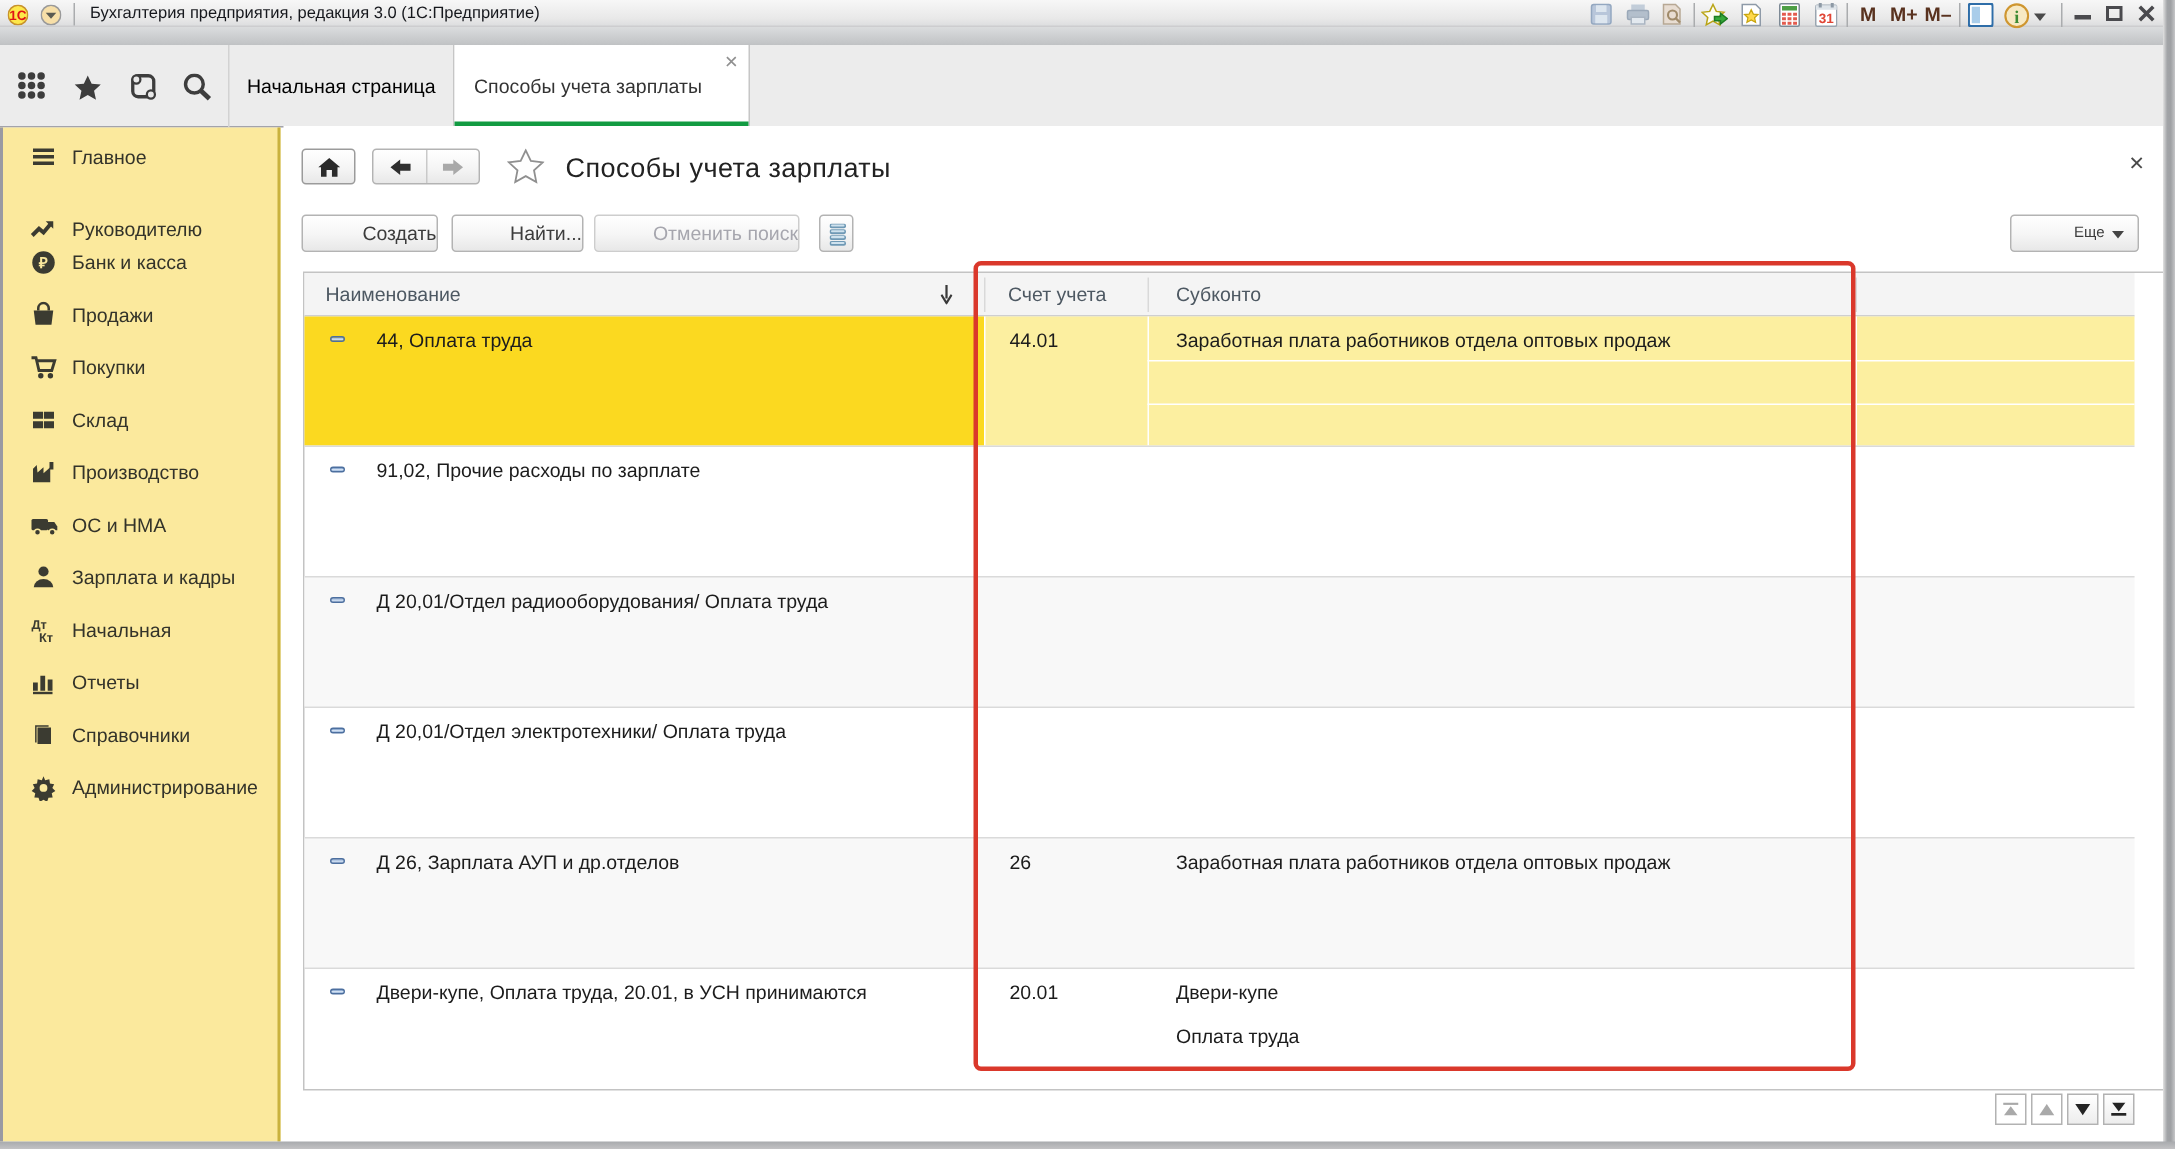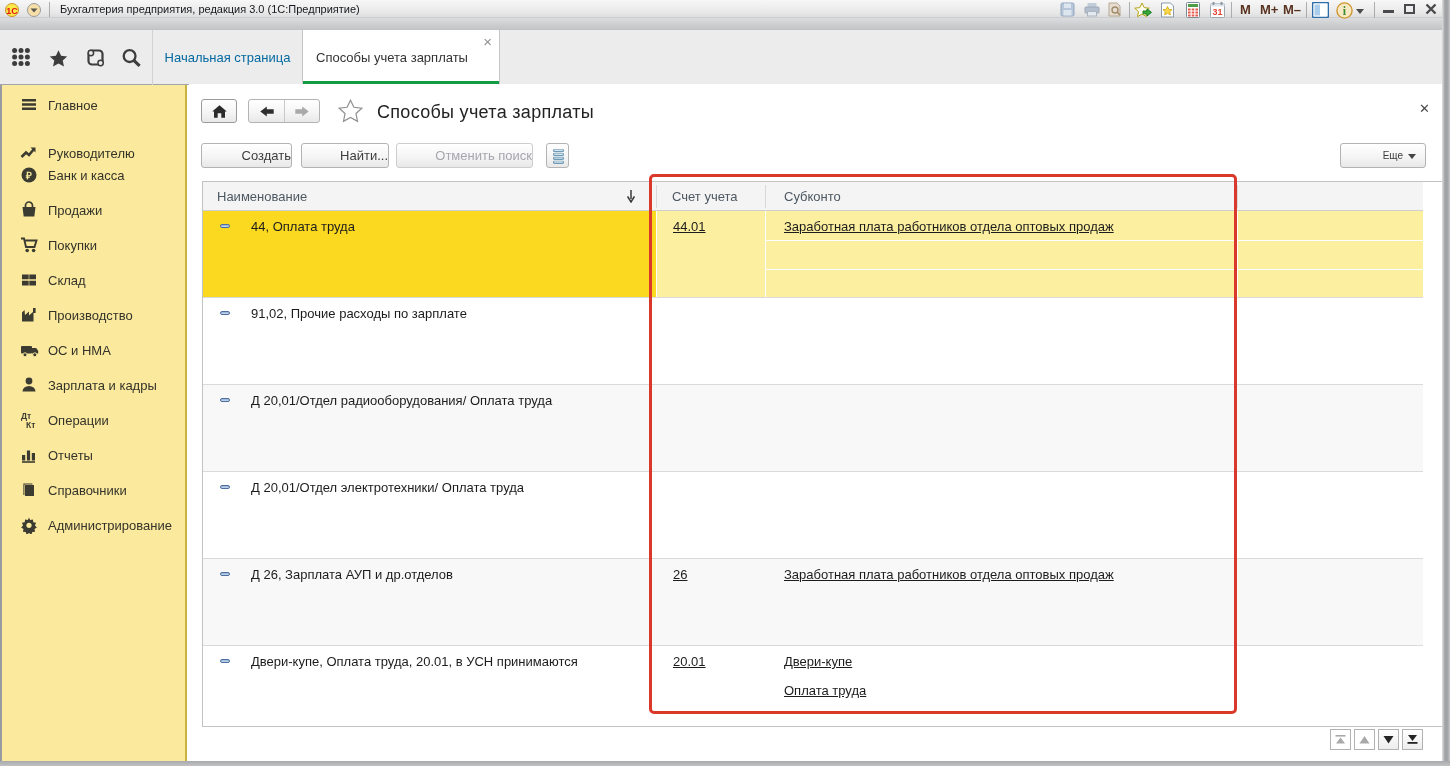--- a/index.html
+++ b/index.html
@@ -8,21 +8,21 @@
 .abs { position:absolute; }
 
 
 #titlebar { left:0; top:0; width:1450px; height:30px; background:linear-gradient(#f7f7f7,#e9e9e9 40%,#d4d6d8 70%,#c3c5c7 96%,#bfc1c3); }
 #tstrip   { left:0; top:17px; width:1450px; height:1px; background:#cdcdcf; }
 #tabbar   { left:0; top:30px; width:1450px; height:55px; background:#ececec; border-bottom:1px solid #a3a3ab; }
 
 #title-text { left:60px; top:3px; font-size:11px; color:#16181d; }
 
 
-#tab1 { left:152px; top:30px; width:151px; height:55px; border-left:1px solid #d2d2d2; border-right:1px solid #c6c6c6; color:#0369a1; font-size:13px; line-height:55px; text-align:center; }
+#tab1 { left:152px; top:30px; width:151px; height:55px; border-left:1px solid #d2d2d2; border-right:1px solid #c6c6c6; color:#000000; font-size:13px; line-height:55px; text-align:center; }
 #tab2 { left:303px; top:30px; width:197px; height:55px; background:#fff; border-right:1px solid #c6c6c6; color:#333; font-size:13px; line-height:55px; text-align:center; }
 #tab2 .green { position:absolute; left:0; bottom:0; width:100%; height:4px; background:#129b42; }
 #tab2 .tclose { position:absolute; right:7px; top:4px; font-size:15px; color:#909090; line-height:15px; }
 
 
 #sidebar { left:0; top:85px; width:187px; height:676px; background:#fbe99d; border-right:2px solid #c9b23e; border-left:2px solid #9a9aa2;}
 .sitem { position:absolute; left:0; width:187px; height:35px; }
 .sitem svg { position:absolute; left:20px; top:9px; }
 .sitem .stx { position:absolute; left:48px; top:50%; transform:translateY(-50%); font-size:13px; color:#33332a; }
 
@@ -45,21 +45,21 @@
 #b-more .dar { position:absolute; right:9px; top:10px; width:0; height:0; border-left:4px solid transparent; border-right:4px solid transparent; border-top:5px solid #444; }
 
 
 #tbl { left:202px; top:181px; width:1387px; height:546px; border:1px solid #c3c3c3; background:#fff; }
 #thead { position:absolute; left:0; top:0; width:1220px; height:29px; background:#f4f4f4; border-bottom:1px solid #cfcfcf; }
 .hsep { position:absolute; top:3px; height:23px; width:1px; background:#d9d9d9; }
 .htx { position:absolute; top:50%; transform:translateY(-50%); font-size:13px; color:#4d5862; }
 .row { position:absolute; left:0; width:1220px; height:87px; border-top:1px solid #dadada; }
 .rtx { position:absolute; left:48px; top:8px; font-size:13px; color:#1c1c1c; }
 .minus { position:absolute; left:17px; top:13px; width:10px; height:4px; box-sizing:border-box; background:linear-gradient(#7396c4,#dce8f7 55%,#94b2d8); border:1px solid #4c6f9f; border-radius:2px; }
-.ctx { position:absolute; top:8px; font-size:13px; color:#1c1c1c;text-decoration:underline; }
+.ctx { position:absolute; top:8px; font-size:13px; color:#1c1c1c; }
 
 
 #r1name { position:absolute; left:0; top:0; width:453px; height:86px; background:#fbd920; }
 #r1rest { position:absolute; left:453px; top:0; width:767px; height:86px; background:#fcefa0; }
 
 #redrect { left:649px; top:174px; width:588px; height:540px; border:3.5px solid #da382b; border-radius:5px; z-index:40; }
 
 
 .navb { position:absolute; top:729px; width:21px; height:21px; border:1px solid #b2b2b2; background:linear-gradient(#ffffff,#ededed); }
 
@@ -253,21 +253,21 @@
         <circle cx="9" cy="5" r="3.4" fill="#3b3b31"></circle>
         <path d="M2.5 15.5 a6.5 5.5 0 0 1 13 0 z" fill="#3b3b31"></path>
       </svg>
       <span class="stx">Зарплата и кадры</span>
     </div>
 <div class="sitem" style="top:402px">
       <svg width="20" height="19" viewBox="0 0 20 19">
         <text x="1" y="8" font-size="8.5" font-weight="bold" fill="#3b3b31" font-family="Liberation Sans">Дт</text>
         <text x="6" y="17" font-size="8.5" font-weight="bold" fill="#3b3b31" font-family="Liberation Sans">Кт</text>
       </svg>
-      <span class="stx">Операции</span>
+      <span class="stx">Начальная</span>
     </div>
 <div class="sitem" style="top:437px">
       <svg width="18" height="18" viewBox="0 0 18 18">
         <rect x="2" y="9" width="3.2" height="5.5" fill="#3b3b31"></rect>
         <rect x="6.9" y="4.5" width="3.2" height="10" fill="#3b3b31"></rect>
         <rect x="11.8" y="7" width="3.2" height="7.5" fill="#3b3b31"></rect>
         <rect x="2" y="15.2" width="13" height="1.6" fill="#3b3b31"></rect>
       </svg>
       <span class="stx">Отчеты</span>
     </div>

